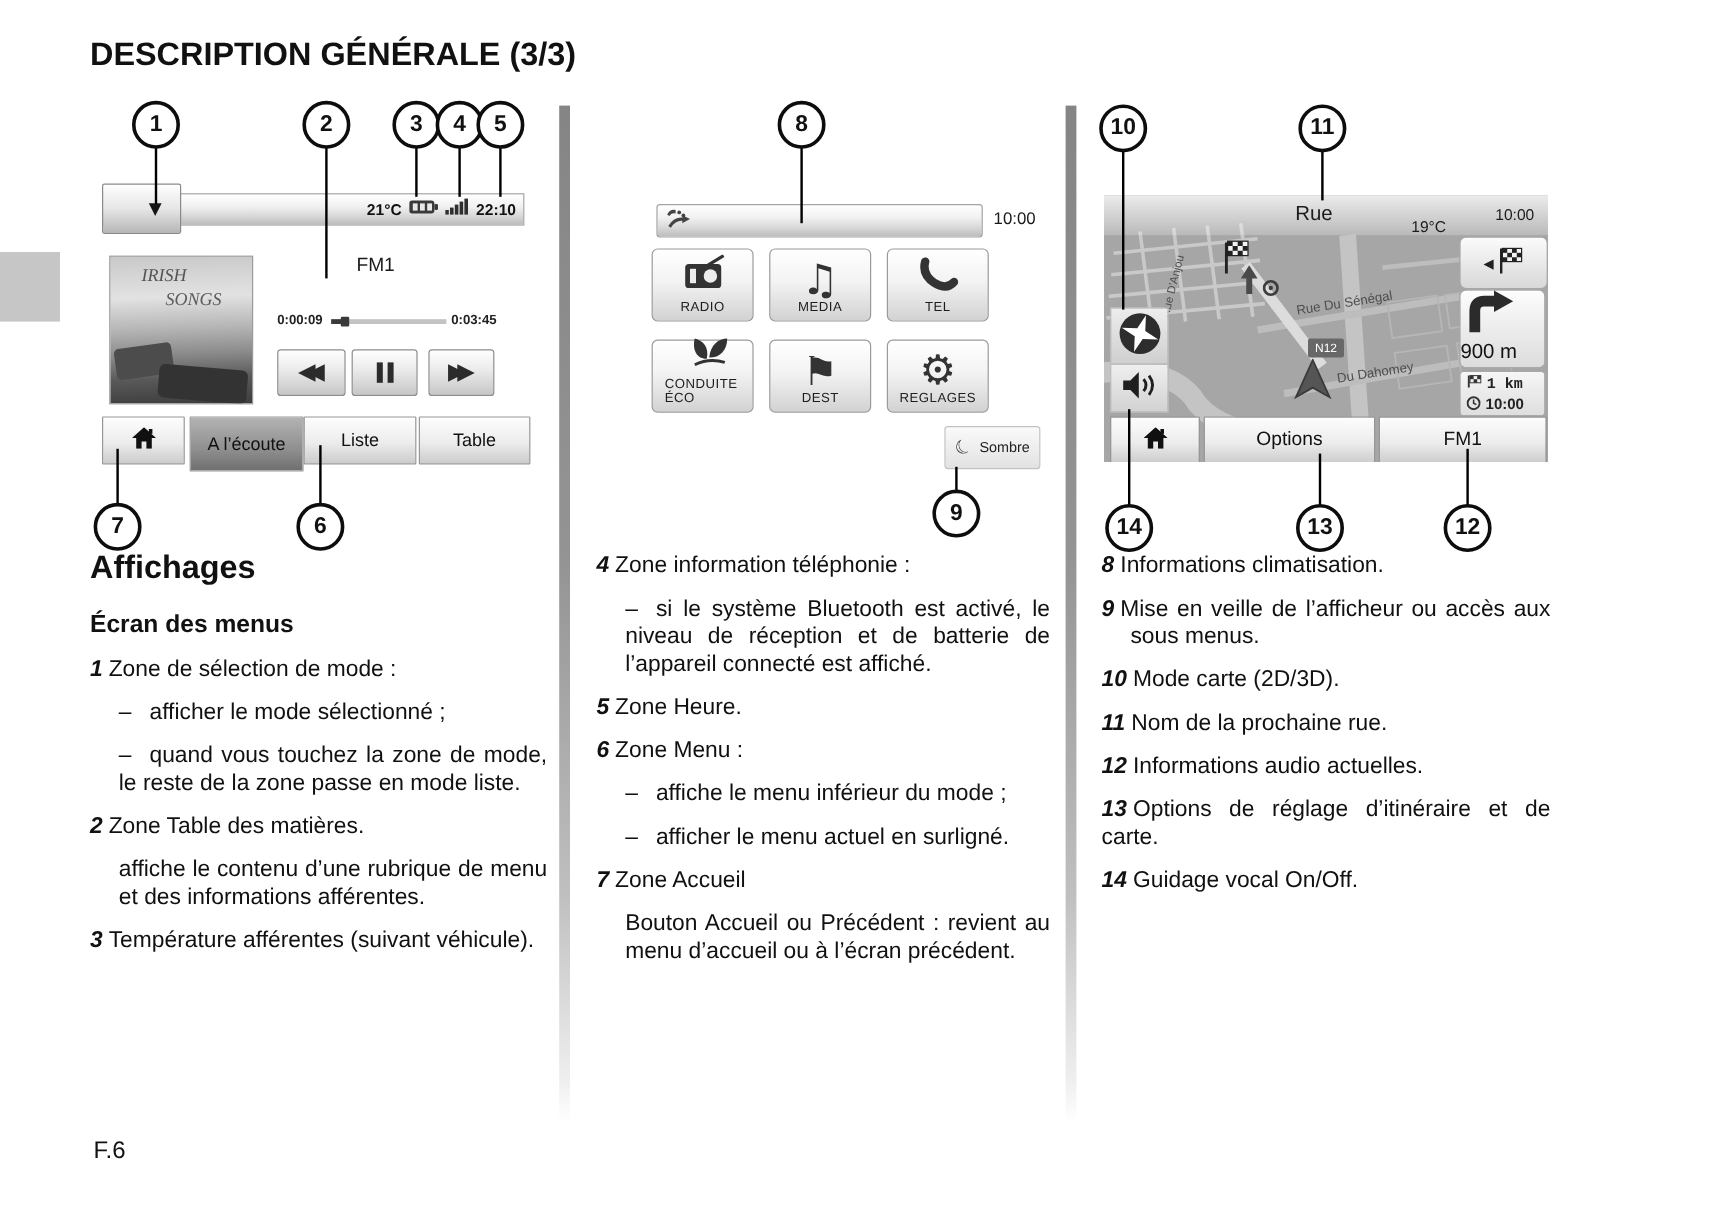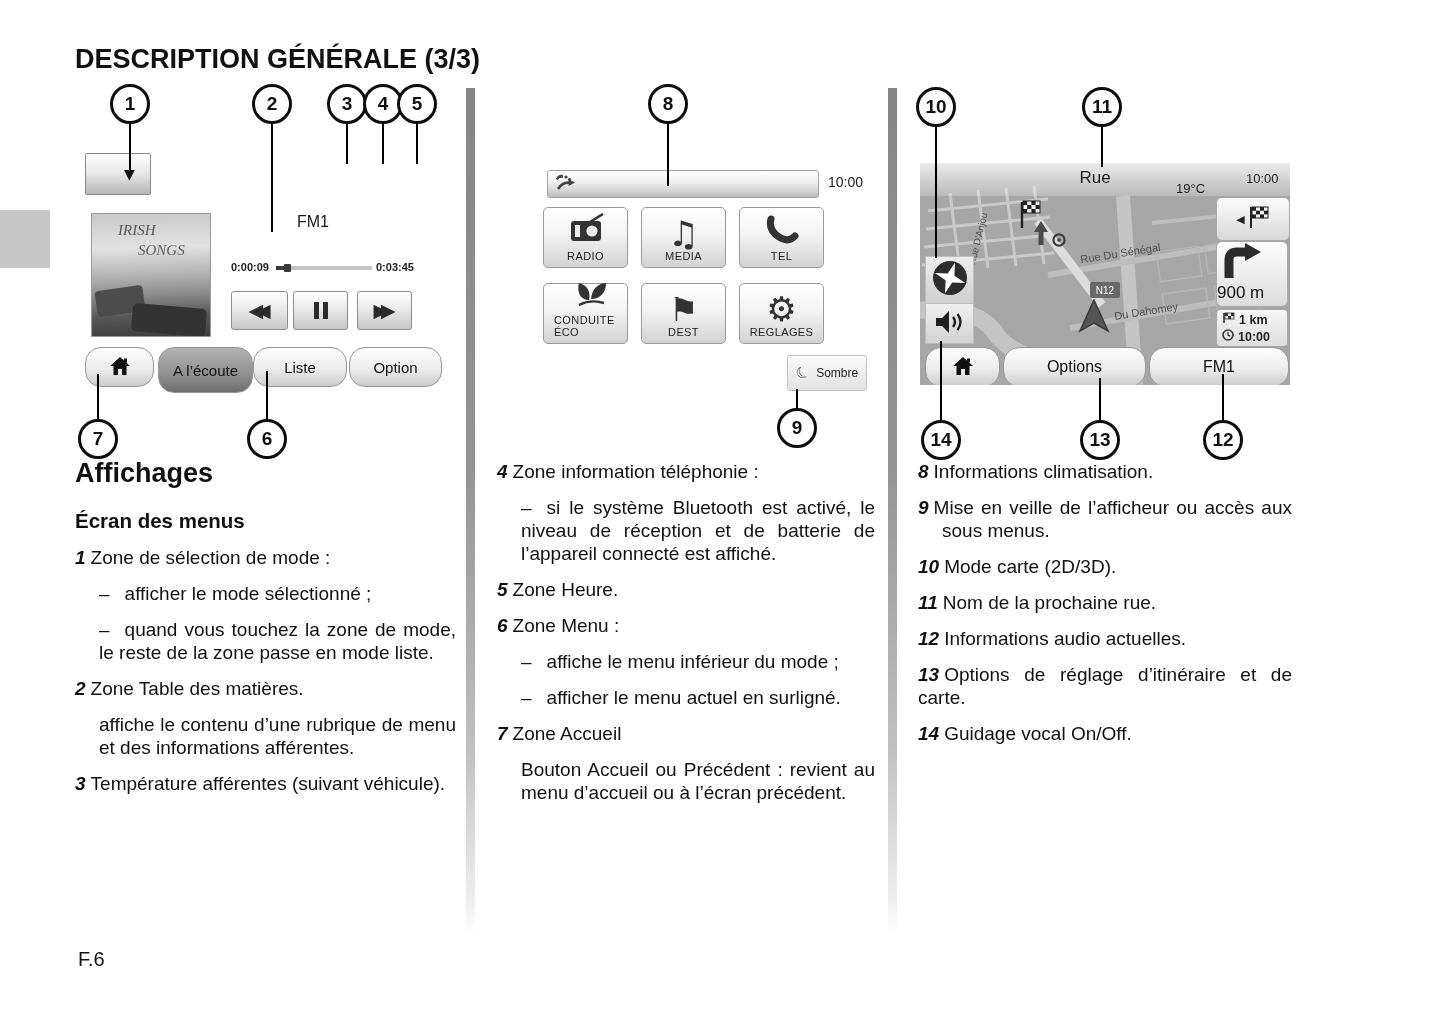--- a/index.html
+++ b/index.html
@@ -8,21 +8,21 @@
   .abs{position:absolute;}
   
   .co{position:absolute;width:34px;height:34px;border:3px solid #0d0d0d;border-radius:50%;
       background:#fff;display:flex;align-items:center;justify-content:center;
       font-weight:bold;font-size:19px;z-index:6;}
   .lead{position:absolute;width:2px;background:#000;z-index:5;}
   .sep{position:absolute;width:9px;top:88px;height:847px;
        background:linear-gradient(180deg,#858585 0%,#949494 45%,#c0c0c0 78%,#efefef 96%,#ffffff 100%);}
   
   .grad{background:linear-gradient(180deg,#ffffff 0%,#f1f1f1 40%,#d8d8d8 72%,#bdbdbd 100%);}
-  .tab{position:absolute;border:1px solid #979797;border-radius:16px;
+  .tab{position:absolute;border:1px solid #979797;border-radius:1px;
        background:linear-gradient(180deg,#fdfdfd 0%,#ececec 55%,#cccccc 100%);
        display:flex;align-items:center;justify-content:center;font-size:15px;color:#111;}
   .tab.sel{background:linear-gradient(180deg,#b3b3b3 0%,#8f8f8f 60%,#6f6f6f 100%);}
   .sbtn{position:absolute;border:1px solid #8d8d8d;border-radius:3px;
         background:linear-gradient(180deg,#ffffff 0%,#eaeaea 45%,#c6c6c6 100%);
         display:flex;align-items:center;justify-content:center;}
   .menu-btn{position:absolute;width:85px;height:61px;border:1px solid #9a9a9a;border-radius:5px;
         background:linear-gradient(180deg,#ffffff 0%,#f3f3f3 45%,#d2d2d2 100%);
         display:flex;flex-direction:column;align-items:center;justify-content:flex-end;
         padding-bottom:5px;box-sizing:border-box;}
@@ -40,28 +40,51 @@
   .dash{padding-right:15px;}
   .desc{padding-left:24px;}
   .h1{font-size:27px;font-weight:bold;margin:0 0 20px 0;}
   .h2{font-size:20.5px;font-weight:bold;margin:0 0 14px 0;}
 </style>
 </head>
 <body>
 
 <div class="page">
 
-  <div class="abs" style="left:75px;top:30px;font-size:27px;font-weight:bold;margin-top:14px;">DESCRIPTION GÉNÉRALE (3/3)</div>
+  <div class="abs" style="left:75px;top:30px;font-size:27px;font-weight:bold;">DESCRIPTION GÉNÉRALE (3/3)</div>
   <div class="abs" style="left:78px;top:948px;font-size:20px;">F.6</div>
   <div class="abs" style="left:0;top:210px;width:50px;height:58px;background:#c6c6c6;"></div>
   <div class="sep" style="left:466px;"></div>
   <div class="sep" style="left:888px;"></div>
 
   <div class="abs" style="left:85px;top:153px;width:352px;height:232px;">
 
+    <div class="abs grad" style="left:0;top:8px;width:352px;height:27px;border:1px solid #a5a5a5;
+         display:flex;align-items:center;justify-content:flex-end;gap:6px;padding-right:6px;box-sizing:border-box;">
+      <span style="font-size:13px;font-weight:600;">21°C</span>
+      <span>
+        <svg width="24" height="13" viewBox="0 0 24 13">
+            <rect x="0" y="1" width="21" height="11" rx="2.5" fill="#3a3a3a"></rect>
+            <rect x="21" y="4" width="3" height="5" rx="1" fill="#3a3a3a"></rect>
+            <rect x="3" y="3.5" width="4" height="6" fill="#e8e8e8"></rect>
+            <rect x="9" y="3.5" width="4" height="6" fill="#e8e8e8"></rect>
+            <rect x="15" y="3.5" width="4" height="6" fill="#e8e8e8"></rect>
+          </svg>
+      </span>
+      <span>
+        <svg width="20" height="14" viewBox="0 0 20 14">
+            <rect x="0" y="10" width="3" height="4" fill="#2f2f2f"></rect>
+            <rect x="4" y="8" width="3" height="6" fill="#2f2f2f"></rect>
+            <rect x="8" y="5.5" width="3" height="8.5" fill="#2f2f2f"></rect>
+            <rect x="12" y="3" width="3" height="11" fill="#2f2f2f"></rect>
+            <rect x="16" y="0.5" width="3" height="13.5" fill="#2f2f2f"></rect>
+          </svg>
+      </span>
+      <span style="font-size:13px;font-weight:600;">22:10</span>
+    </div>
 
     <div class="abs" style="left:0;top:0;width:64px;height:40px;border:1px solid #8a8a8a;border-radius:2px;
          background:linear-gradient(180deg,#fefefe 0%,#e6e6e6 50%,#b6b6b6 100%);">
       <span class="glyph abs" style="left:38px;top:13px;font-size:14px;color:#151515;">▼</span>
     </div>
 
     <div class="abs" style="left:6px;top:60px;width:118px;height:122px;border:1px solid #9a9a9a;
          background:linear-gradient(178deg,#c9c9c9 0%,#e2e2e2 28%,#b7b7b7 48%,#8a8a8a 66%,#595959 82%,#3d3d3d 100%);overflow:hidden;">
       <span style="position:absolute;left:26px;top:8px;font-family:'Liberation Serif',serif;font-style:italic;font-size:15px;color:#555;">IRISH</span>
       <span style="position:absolute;left:46px;top:28px;font-family:'Liberation Serif',serif;font-style:italic;font-size:15px;color:#5c5c5c;">SONGS</span>
@@ -99,21 +122,21 @@
           </svg>
       </span>
     </div>
     <div class="tab sel" style="left:73px;top:194px;width:93px;height:44px;z-index:2;">
       <span>A l’écoute</span>
     </div>
     <div class="tab" style="left:168px;top:194px;width:92px;height:38px;">
       <span>Liste</span>
     </div>
     <div class="tab" style="left:264px;top:194px;width:91px;height:38px;">
-      <span>Option</span>
+      <span>Table</span>
     </div>
   </div>
 
   <div class="abs" style="left:543px;top:165px;width:322px;height:226px;">
 
     <div class="abs grad" style="left:4px;top:5px;width:272px;height:28px;border:1px solid #a3a3a3;border-radius:3px;
          display:flex;align-items:center;padding-left:6px;box-sizing:border-box;">
       <span>
         <svg width="28" height="20" viewBox="0 0 28 20">
             <path d="M2 7 Q4 2 9 3 L9 6 Q5 5 4 8 Z" fill="#444"></path>
@@ -290,21 +313,21 @@
       <span style="margin-bottom:1px;">
         <svg width="46" height="36" viewBox="0 0 46 36">
             <path d="M12 36 L12 18 Q12 10 20 10 L28 10" fill="none" stroke="#2b2b2b" stroke-width="9"></path>
             <polygon points="28,1 44,10 28,19" fill="#2b2b2b"></polygon>
           </svg>
       </span>
       <span style="font-size:17px;color:#111;">900 m</span>
     </div>
     <div class="abs" style="left:296px;top:146px;width:72px;height:38px;border:1px solid #a8a8a8;border-radius:4px;
          background:linear-gradient(180deg,#f6f6f6,#dedede);display:flex;flex-direction:column;justify-content:center;gap:2px;padding-left:5px;box-sizing:border-box;">
-      <span style="display:flex;align-items:center;gap:4px;font-size:12.5px;font-weight:bold;color:#222;">
+      <span style="display:flex;align-items:center;gap:4px;font-size:12.5px;font-weight:bold;color:#222;font-family:Liberation Mono, monospace;">
         <span>
           <svg width="13" height="12" viewBox="0 0 13 12">
               <line x1="2" y1="1" x2="2" y2="11" stroke="#333" stroke-width="1.6"></line>
               <rect x="3" y="1" width="9" height="6" fill="#f0f0f0" stroke="#333" stroke-width="0.8"></rect>
               <rect x="3" y="1" width="3" height="3" fill="#333"></rect>
               <rect x="9" y="1" width="3" height="3" fill="#333"></rect>
               <rect x="6" y="4" width="3" height="3" fill="#333"></rect>
             </svg>
         </span>
         <span>1 km</span>

